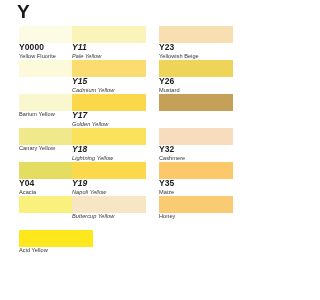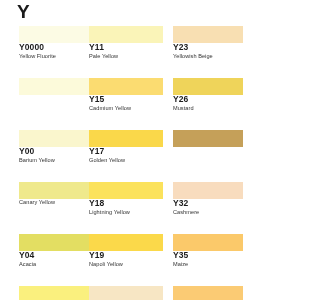--- a/index.html
+++ b/index.html
@@ -35,25 +35,25 @@
     left: 0;
     top: 26px;
     width: 243px;
   }
   .col {
     position: absolute;
     top: 0;
     width: 74px;
   }
   .col-0 { left: 19px; }
-  .col-1 { left: 89px; }
-  .col-2 { left: 173px; }
+  .col-1 { left: 72px; font-style: italic; }
+  .col-2 { left: 159px; }
   .cell {
     position: relative;
-    height: 52px;
+    height: 34px;
     width: 74px;
   }
   .swatch {
     width: 74px;
     height: 17px;
     display: block;
   }
   .labels {
     padding-top: 0px;
     padding-left: 0px;
@@ -90,21 +90,20 @@
             <div class="code">Y0000</div>
             <div class="cname">Yellow Fluorite</div>
           </div>
         </div>
         <div class="cell">
           <div class="swatch" title="Pale Lemon" style="background: rgb(252, 250, 218);"></div>
         </div>
         <div class="cell">
           <div class="swatch" title="Barium Yellow" style="background: rgb(250, 246, 205);"></div>
           <div class="labels">
-            <div class="code">Y00</div>
             <div class="cname">Barium Yellow</div>
           </div>
         </div>
         <div class="cell">
           <div class="swatch" title="Canary Yellow" style="background: rgb(239, 233, 140);"></div>
           <div class="labels">
             <div class="cname">Canary Yellow</div>
           </div>
         </div>
         <div class="cell">

